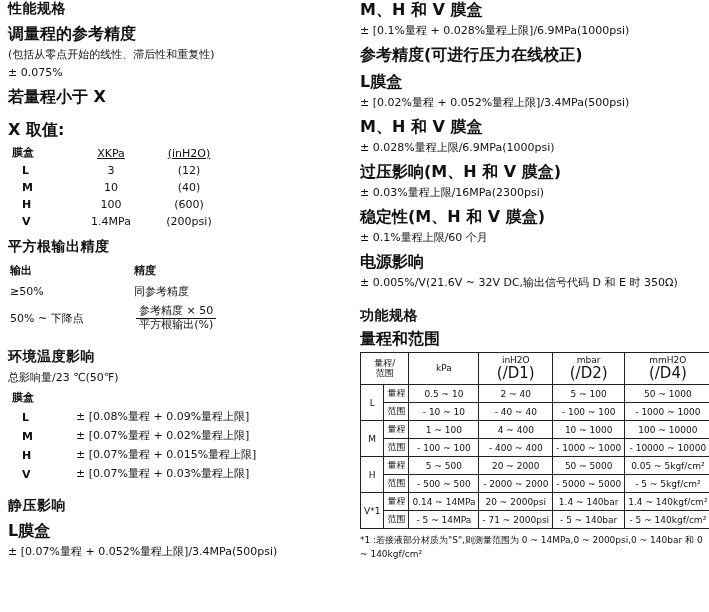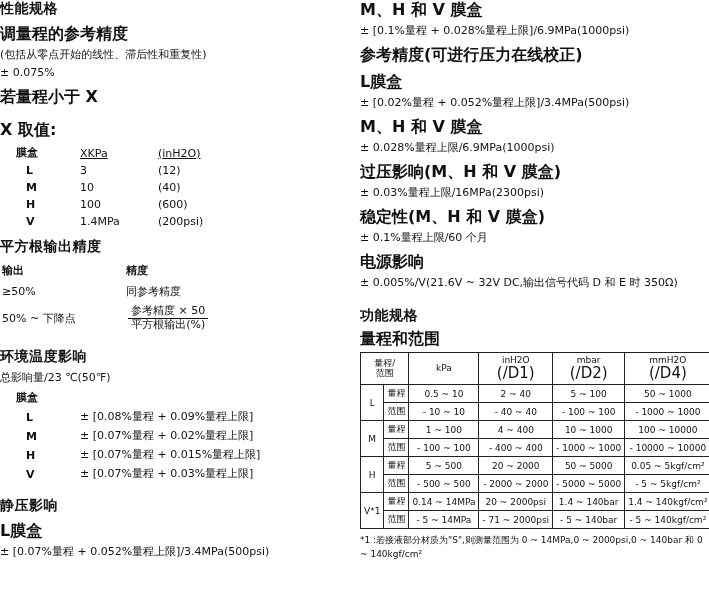--- a/index.html
+++ b/index.html
@@ -7,21 +7,21 @@
     width:709px;height:612px;
     background:#ffffff;
     font-family:"DejaVu Sans","Liberation Sans",sans-serif;
     color:#111;
     font-size:11px;
     position:relative;
     overflow:hidden;
   }
   .page{position:relative;width:709px;height:612px;}
   .col{position:absolute;top:0;}
-  .colL{left:0;width:330px;}
+  .colL{left:8px;width:330px;}
   .colR{left:360px;width:345px;}
 
   h2.sec{
     font-size:14px;
     font-weight:bold;
     margin:0 0 4px 0;
     letter-spacing:0.5px;
   }
   .b{font-weight:bold;}
   .line{margin:2px 0;line-height:1.45;}
@@ -33,24 +33,24 @@
   
   .frac{display:inline-block;vertical-align:-0.55em;text-align:center;line-height:1.1;margin:0 1px;}
   .frac .num{display:block;border-bottom:1px solid #111;padding:0 2px;font-size:10px;}
   .frac .den{display:block;padding:0 2px;font-size:10px;}
 
   .frac2{display:inline-block;vertical-align:-0.55em;text-align:right;line-height:1.15;margin:0 2px;}
   .frac2 .num{display:block;border-bottom:1px solid #111;padding:0 3px;}
   .frac2 .den{display:block;padding:0 3px;}
 
   
-  table.plain{border-collapse:collapse;margin-left:12px;}
+  table.plain{border-collapse:collapse;}
   table.plain td{padding:2px 4px;vertical-align:bottom;white-space:nowrap;}
   .u{text-decoration:underline;}
-  .cellc{text-align:left;}
+  .cellc{text-align:center;}
 
   
   table.sq{border-collapse:collapse;width:100%;}
   table.sq td{padding:3px 2px;vertical-align:middle;}
 
   
   table.rng{border-collapse:collapse;font-size:9px;margin-top:2px;}
   table.rng td,table.rng th{
     border:1px solid #222;
     padding:2px 3px;

